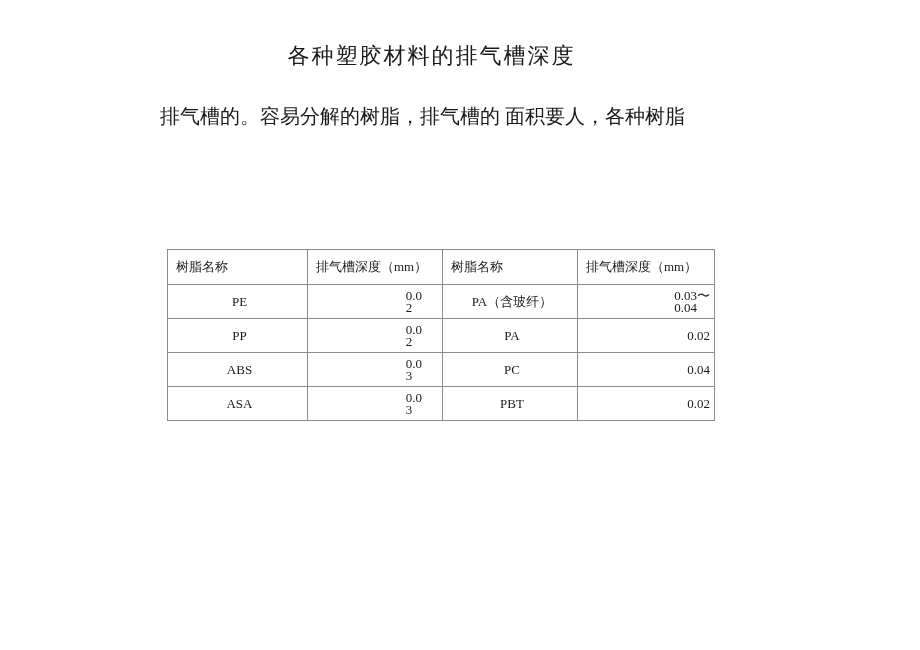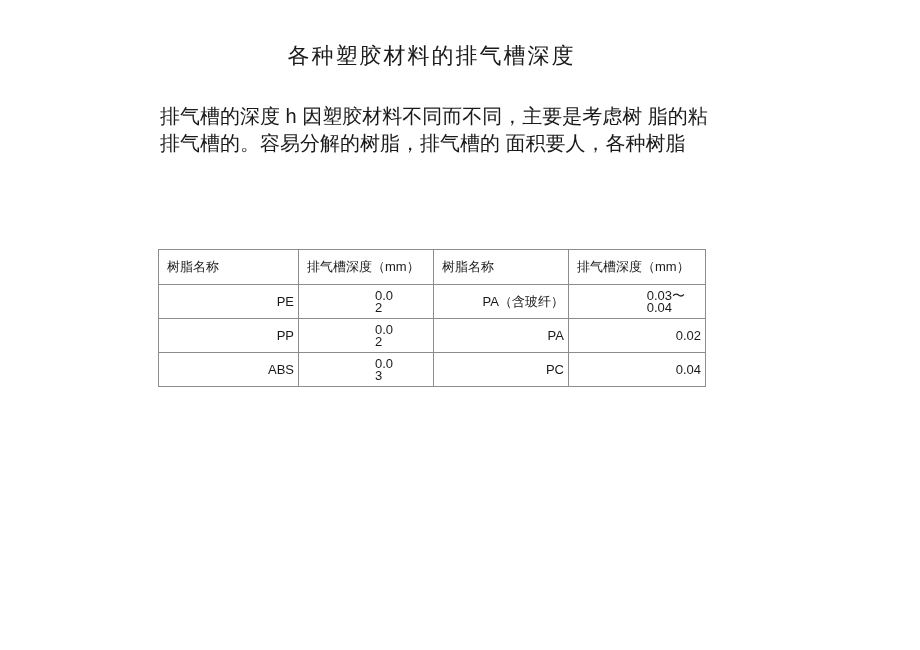--- a/index.html
+++ b/index.html
@@ -13,20 +13,21 @@
     font-family: "Liberation Sans", sans-serif;
     color: #1a1a1a;
     position: relative;
     overflow: hidden;
   }
   .page {
     position: relative;
     width: 832px;
     height: 650px;
     background: #ffffff;
+    font-family: Liberation Serif, serif;
   }
   .doc-title {
     position: absolute;
     top: 42px;
     left: 158px;
     width: 547px;
     text-align: center;
     font-size: 22px;
     font-weight: 400;
     letter-spacing: 2px;
@@ -40,21 +41,21 @@
     width: 600px;
     font-size: 20px;
     line-height: 27px;
   }
   .body-paragraph .para-line {
     white-space: nowrap;
   }
   .depth-table {
     position: absolute;
     top: 249px;
-    left: 158px;
+    left: 167px;
     width: 547px;
     border-collapse: collapse;
     table-layout: fixed;
     font-size: 13px;
     color: #1a1a1a;
   }
   .depth-table th,
   .depth-table td {
     border: 1px solid #8c8c8c;
     vertical-align: middle;
@@ -62,48 +63,47 @@
     overflow: hidden;
   }
   .depth-table thead tr { height: 35px; }
   .depth-table tbody tr { height: 34px; }
   .depth-table th {
     text-align: left;
     padding: 0 4px 0 8px;
     white-space: nowrap;
   }
   .name-cell {
-    text-align: right;
+    text-align: center;
     padding: 0 4px 0 8px;
     white-space: nowrap;
   }
   .val-cell {
     text-align: right;
     padding: 0 4px 0 2px;
     line-height: 13px;
   }
   .val-block { display: inline; }
   .val-block.multiline {
     display: inline-block;
     text-align: left;
     line-height: 12px;
     vertical-align: middle;
   }
-  .val-left .val-block.multiline  { margin-right: 36px; }
-  .val-right .val-block.multiline { margin-right: 16px; }
+  .val-left .val-block.multiline  { margin-right: 16px; }
+  .val-right .val-block.multiline { }
 </style>
 </head>
 <body>
 
 <div class="page">
 
   <div class="doc-title">各种塑胶材料的排气槽深度</div>
 
   <div class="body-paragraph">
-    <div class="para-line">排气槽的深度 h 因塑胶材料不同而不同，主要是考虑树 脂的粘</div>
     <div class="para-line">排气槽的。容易分解的树脂，排气槽的 面积要人，各种树脂</div>
   </div>
 
   <table class="depth-table">
     <colgroup>
       <col style="width:140px">
       <col style="width:135px">
       <col style="width:135px">
       <col style="width:137px">
     </colgroup>
@@ -151,16 +151,30 @@
     <td class="val-cell val-left">
       <span class="val-block multiline">0.0<br>3</span>
     </td>
     <td class="name-cell">
       <span class="cell-text">PC</span>
     </td>
     <td class="val-cell val-right">
       <span class="val-block">0.04</span>
     </td>
   </tr>
+        <tr>
+    <td class="name-cell">
+      <span class="cell-text">ASA</span>
+    </td>
+    <td class="val-cell val-left">
+      <span class="val-block multiline">0.0<br>3</span>
+    </td>
+    <td class="name-cell">
+      <span class="cell-text">PBT</span>
+    </td>
+    <td class="val-cell val-right">
+      <span class="val-block">0.02</span>
+    </td>
+  </tr>
       </tbody>
   </table>
 
 </div>
 
 </body></html>

